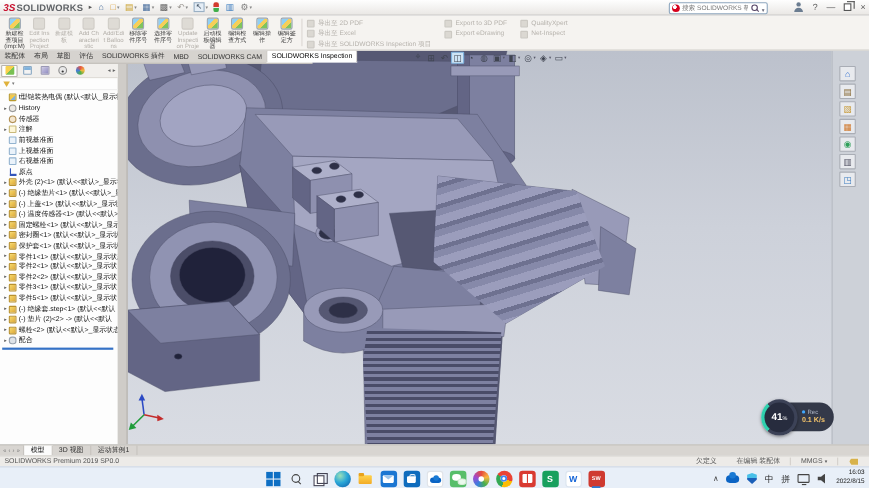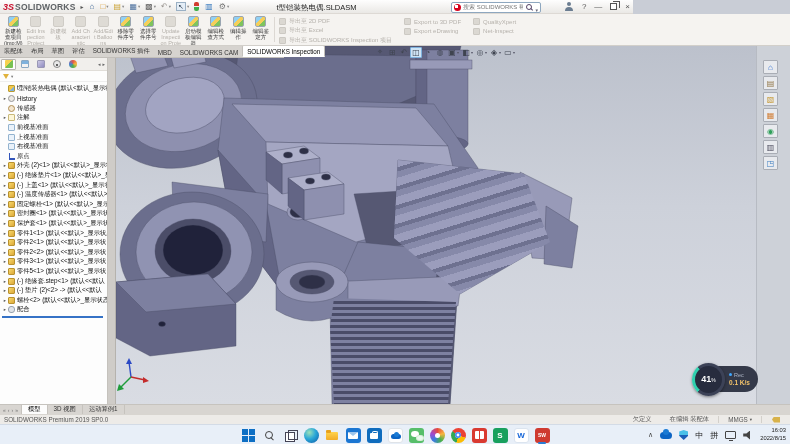--- a/index.html
+++ b/index.html
@@ -1,21 +1,21 @@
 <!DOCTYPE html>
 <html><head>
 <meta charset="utf-8">
 <style>
 *{margin:0;padding:0;box-sizing:border-box}
 html,body{width:790px;height:444px;background:#222}
 .screen{position:relative;width:790px;height:444px;overflow:hidden;background:#c9cdd6;
   font-family:"Liberation Sans","DejaVu Sans",sans-serif;user-select:none}
 
 
-.titlebar{position:absolute;left:0;top:0;width:633px;height:14px;z-index:40;
+.titlebar{position:absolute;left:0;top:0;width:790px;height:14px;z-index:40;
   background:linear-gradient(#fefefe,#eae8e5);display:flex;align-items:center;border-bottom:1px solid #ddd9d4}
 .logo{display:flex;align-items:baseline;margin-left:3px;flex:none}
 .logo-3s{color:#c8102e;font-weight:700;font-style:italic;font-size:9px}
 .logo-name{color:#5f6367;font-weight:700;font-size:8.5px;margin-left:1px;letter-spacing:.2px}
 .logo-arrow{font-size:6px;color:#555;margin:0 5px;flex:none}
 .qat{display:flex;align-items:center;gap:3px;flex:none}
 .qat-btn{display:flex;align-items:center;height:12px;padding:0 1px}
 .qat-ico{font-size:8px;line-height:1;color:#456d9c}
 .qat-ico.new{color:#d99a2f}.qat-ico.open{color:#caa12f}.qat-ico.save{color:#4a6f9e}
 .qat-ico.print{color:#666}.qat-ico.undo{color:#9a9691}
@@ -394,21 +394,20 @@
         <div class="qat-btn">
           <span class="qat-ico rebuild">▥</span>
           <span class="qat-caret"></span>
         </div>
 
         <div class="qat-btn">
           <span class="qat-ico options">⚙</span>
           <span class="qat-caret">▾</span>
         </div>
       </div>
-    <div class="title">t型铠装热电偶.SLDASM</div>
     <div class="search-box">
       <span class="sw-badge"></span>
       <span class="search-text">搜索 SOLIDWORKS 帮助</span>
       <span class="mini-mag"></span>
       <span class="caret-d"></span>
     </div>
     <div class="winctrl">
       <span class="user-ico"></span>
       <span class="wc">?</span>
       <span class="wc">—</span>

